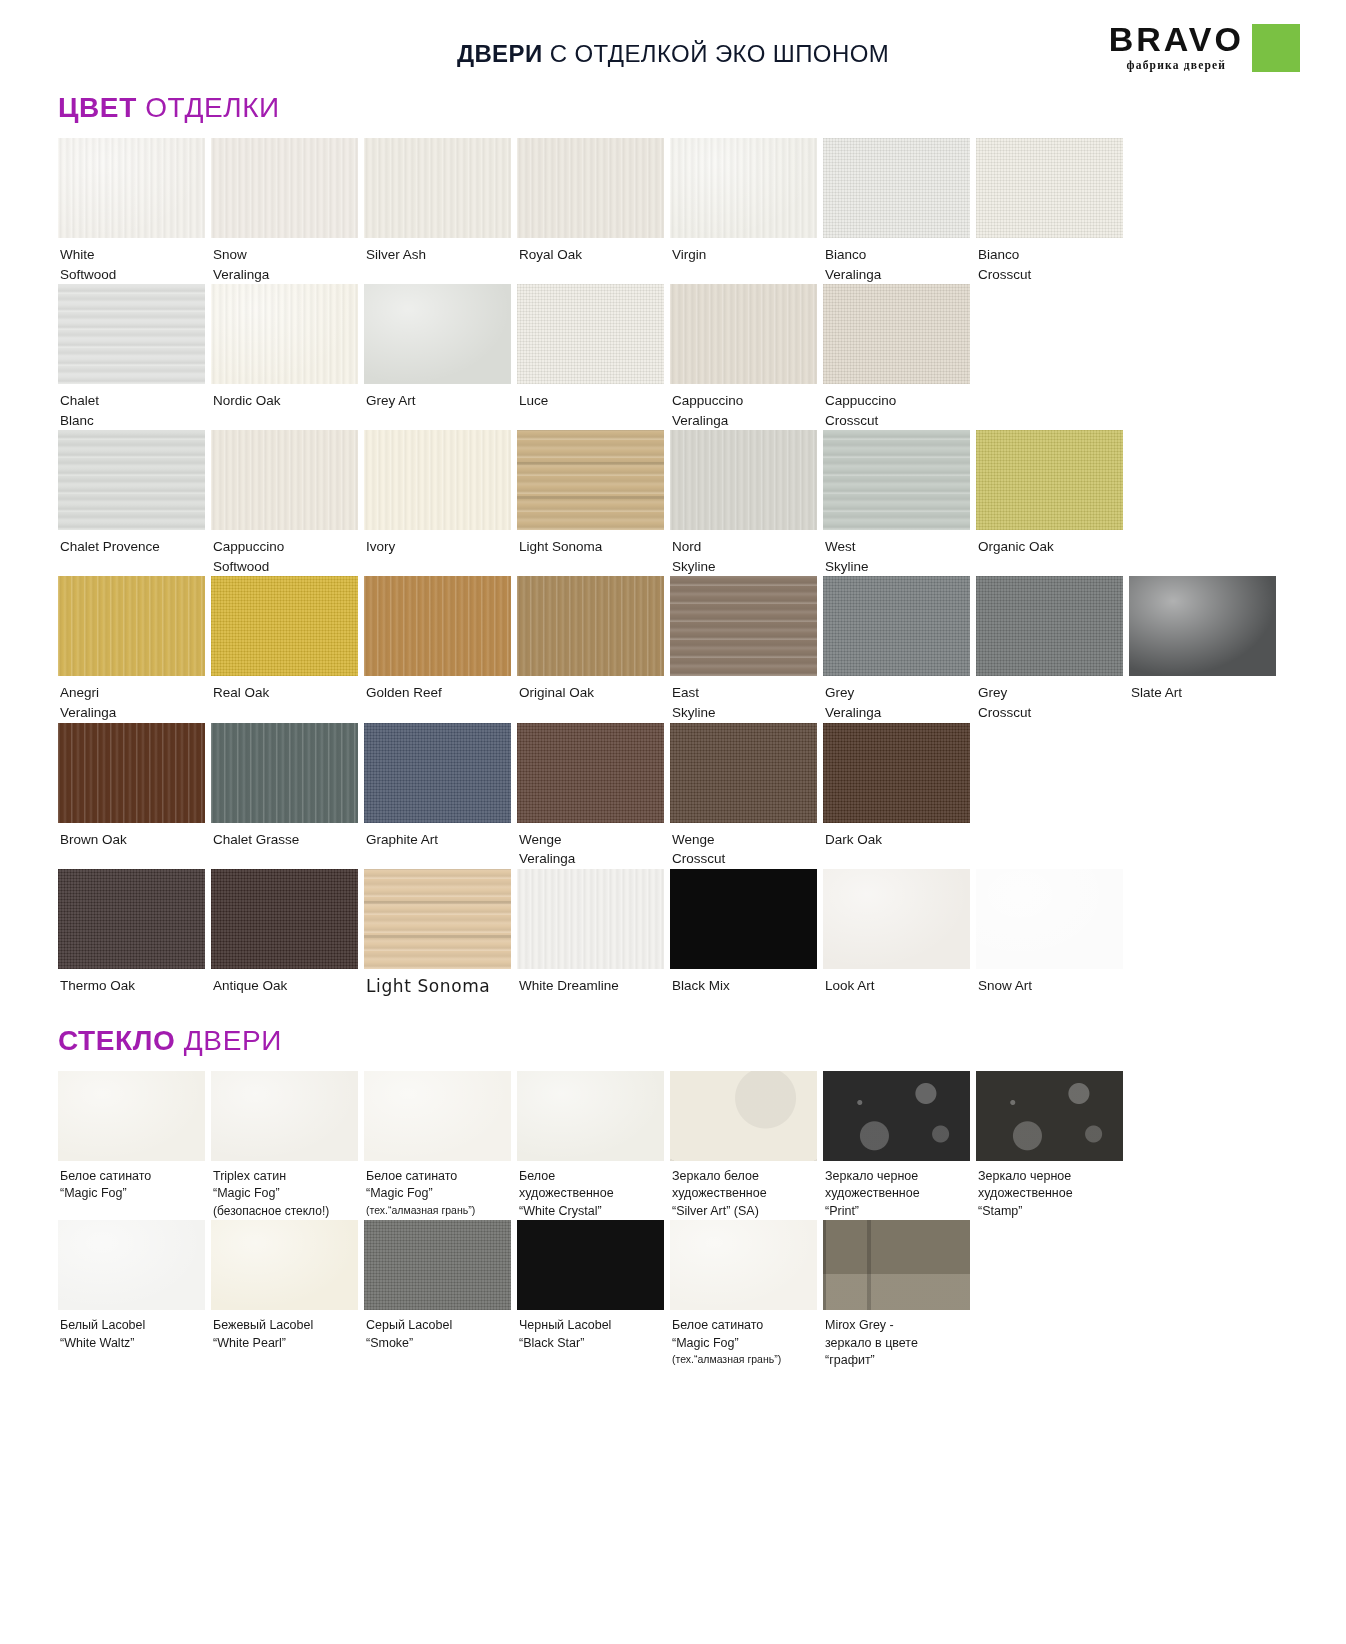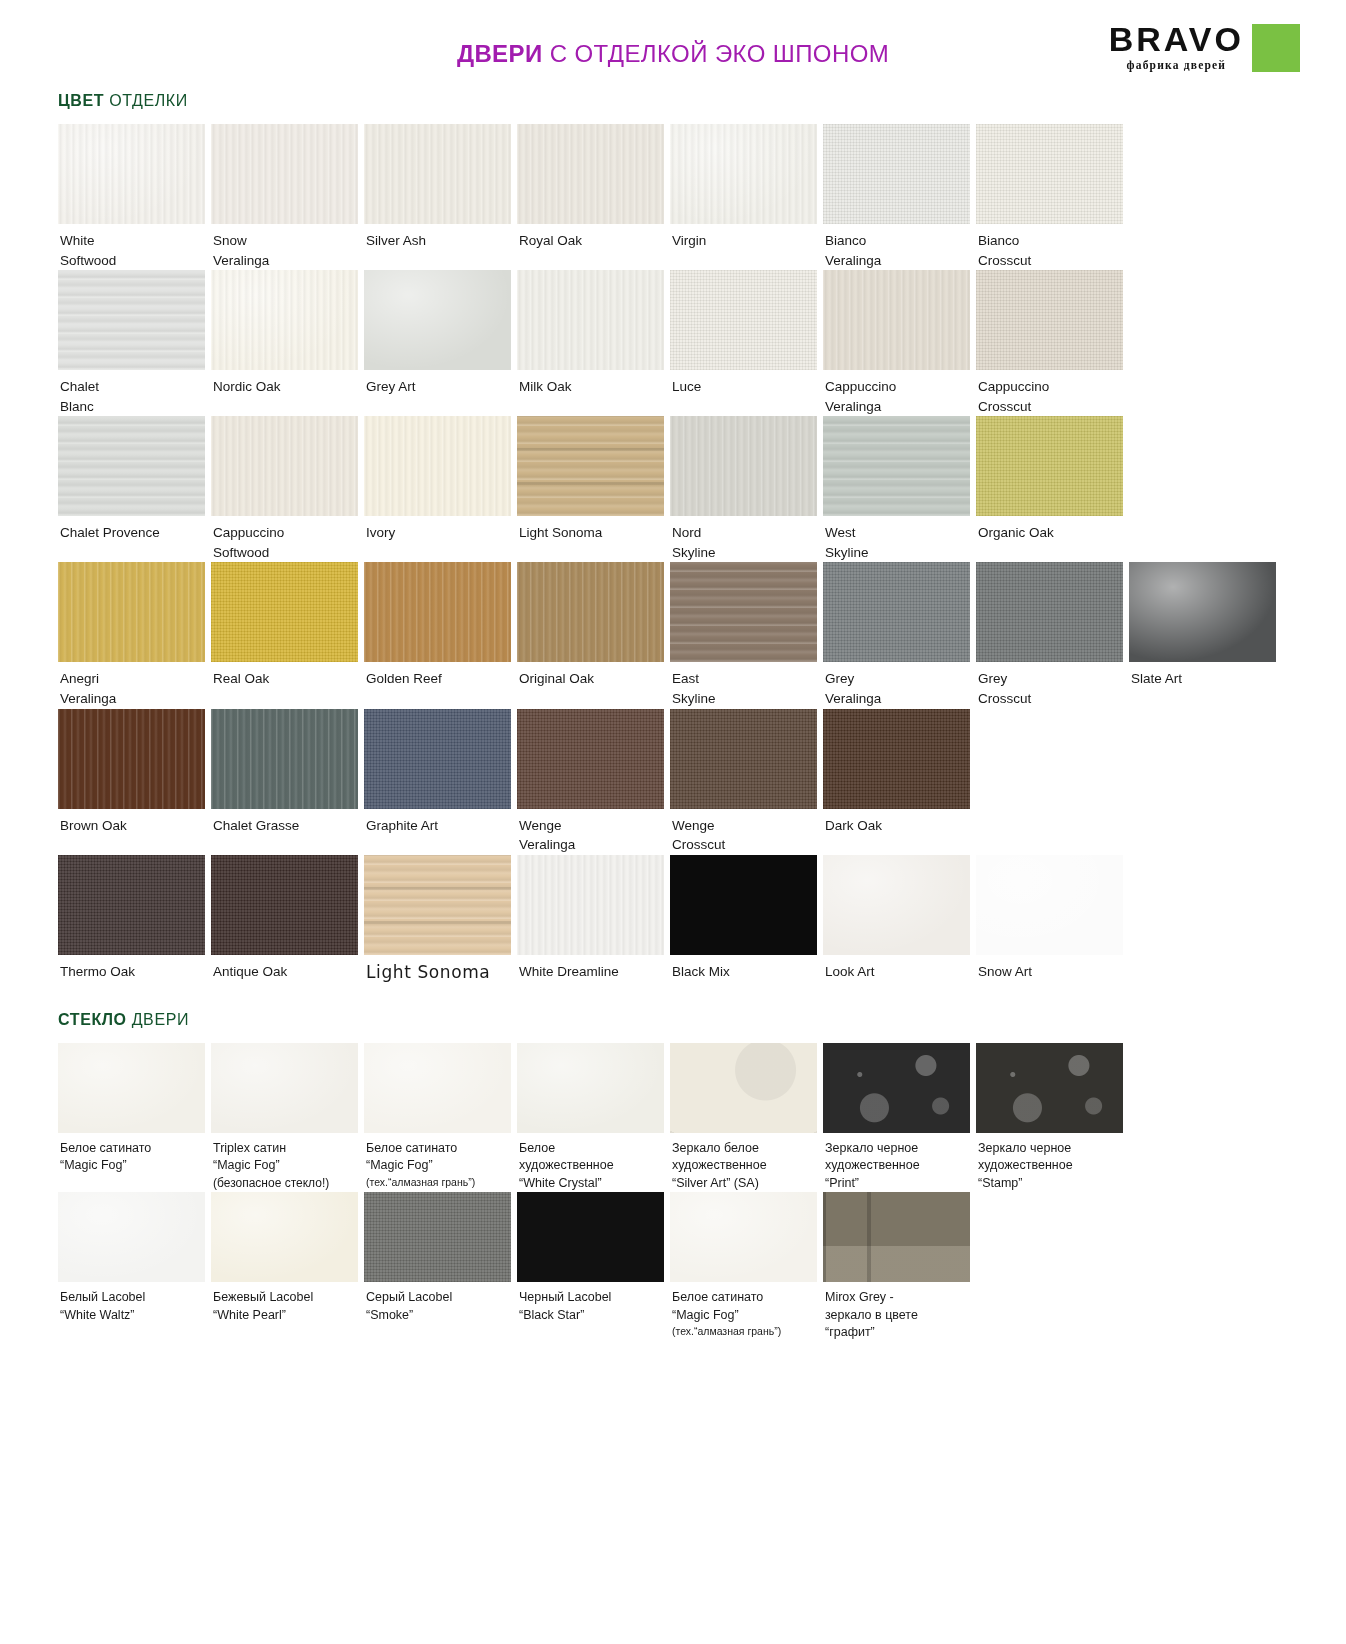--- a/index.html
+++ b/index.html
@@ -21,21 +21,21 @@
     display: flex;
     align-items: center;
     justify-content: center;
     padding: 26px 0 10px 0;
     position: relative;
     height: 92px;
   }
   .header-title {
     font-size: 24px;
     letter-spacing: 0.4px;
-    color: #a21caf;
+    color: #0f172a;
     white-space: nowrap;
   }
   .header-title .bold {
     font-weight: bold;
   }
   .brand {
     position: absolute;
     right: 46px;
     top: 22px;
     display: flex;
@@ -62,24 +62,24 @@
   }
   .brand-square {
     width: 48px;
     height: 48px;
     background: #7ac143;
     margin-top: 2px;
   }
 
   
   .section-heading {
-    font-size: 16px;
+    font-size: 28px;
     letter-spacing: 0.6px;
     margin: 0 0 14px 58px;
-    color: #14532d;
+    color: #a21caf;
   }
   .section-heading .b { font-weight: bold; }
 
   
   .grid {
     margin: 0 0 0 58px;
     width: 1240px;
   }
   .row {
     display: flex;
@@ -266,24 +266,20 @@
       </div>
       <div class="cell">
         <div class="sw grain-v soft" style="background: rgb(246, 243, 233);"></div>
         <div class="cap two">Nordic Oak</div>
       </div>
       <div class="cell">
         <div class="sw soft" style="background: rgb(217, 219, 214);"></div>
         <div class="cap two">Grey Art</div>
       </div>
       <div class="cell">
-        <div class="sw grain-v" style="background: rgb(240, 239, 233);"></div>
-        <div class="cap two">Milk Oak</div>
-      </div>
-      <div class="cell">
         <div class="sw linen" style="background: rgb(238, 236, 228);"></div>
         <div class="cap two">Luce</div>
       </div>
       <div class="cell">
         <div class="sw grain-v" style="background: rgb(227, 221, 210);"></div>
         <div class="cap two">Cappuccino
 Veralinga</div>
       </div>
       <div class="cell">
         <div class="sw linen" style="background: rgb(224, 217, 204);"></div>

